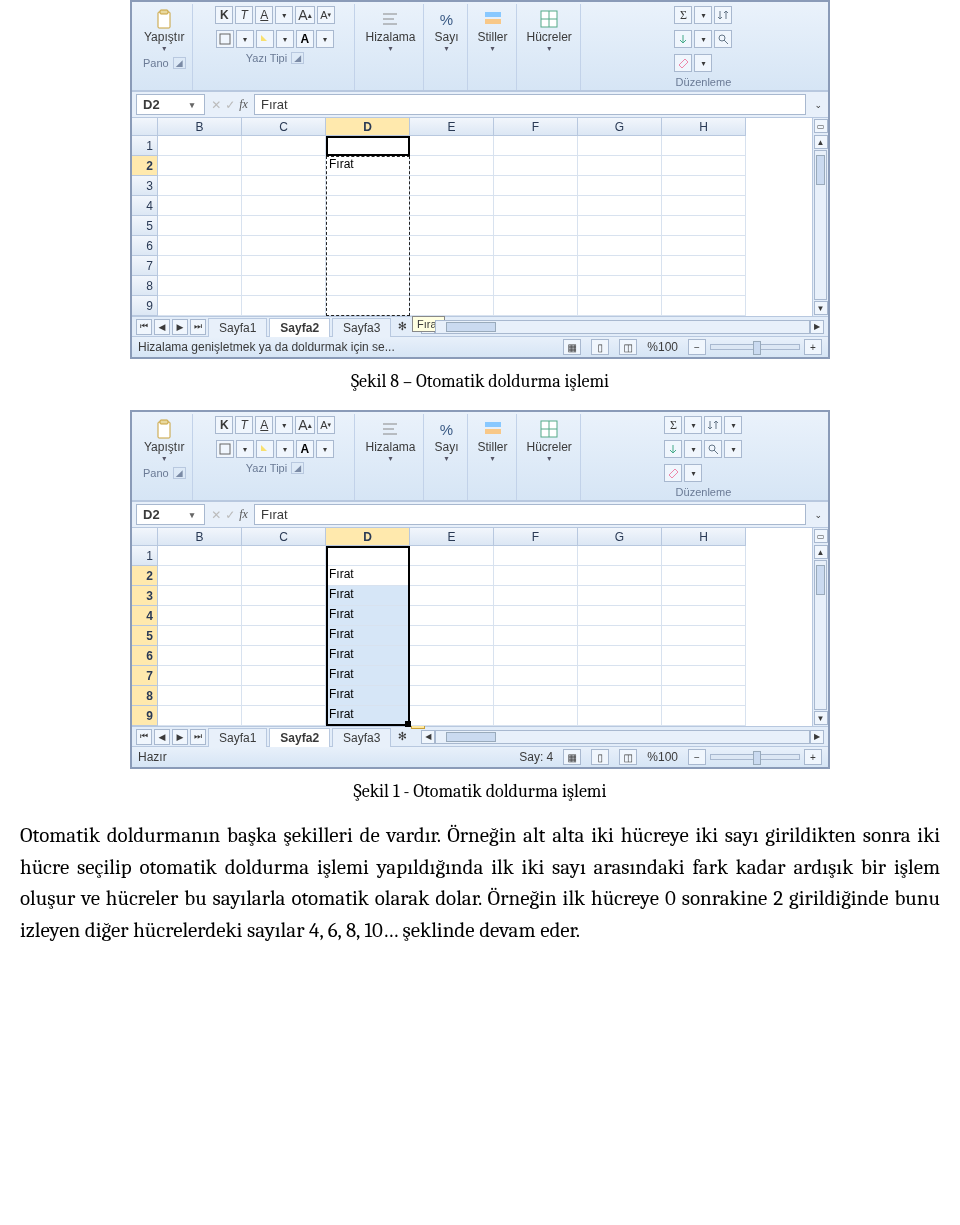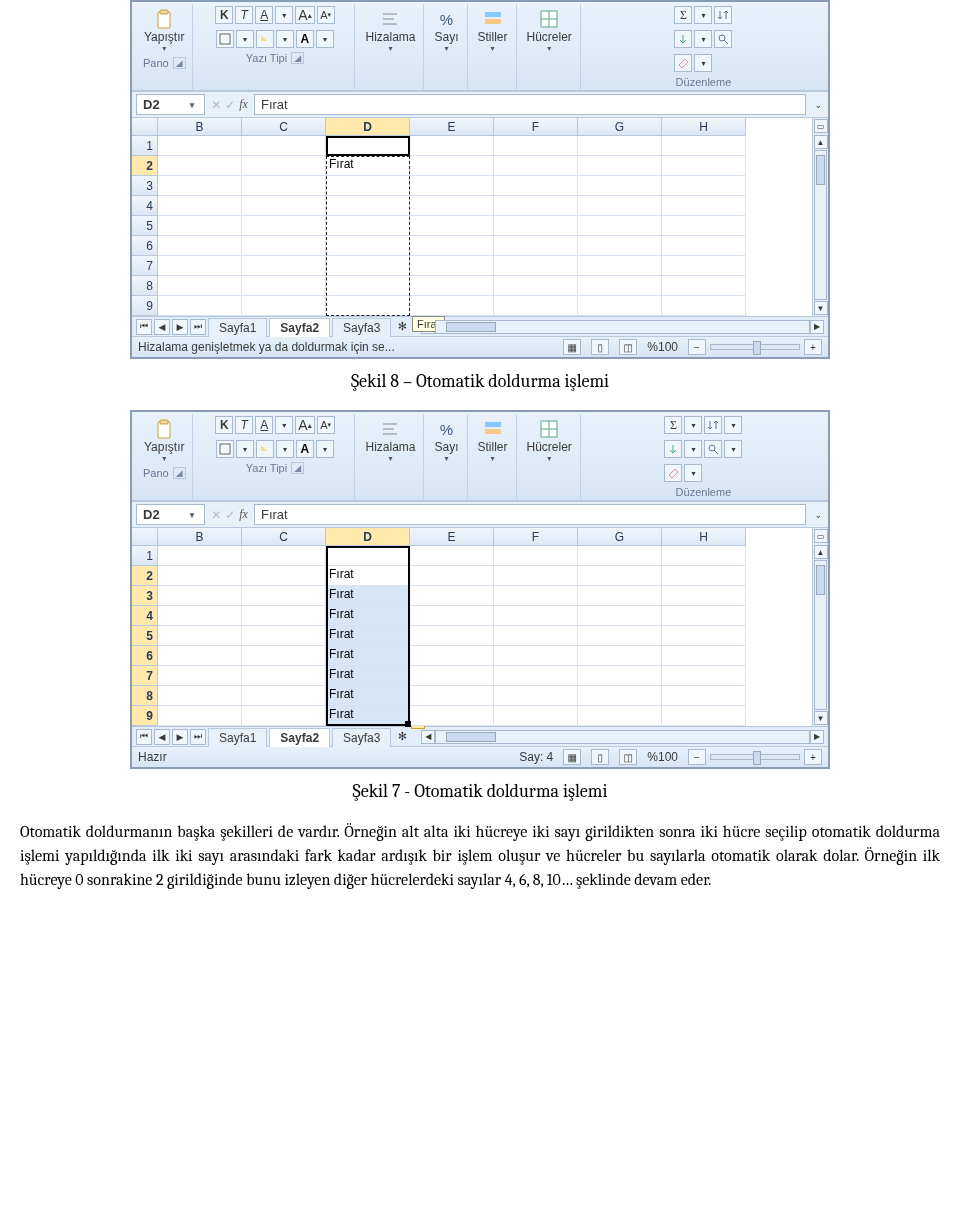--- a/index.html
+++ b/index.html
@@ -255,21 +255,21 @@
   .gridwrap { display: flex; }
   .caption {
     text-align: center;
     font-family: Cambria, Georgia, serif;
     font-weight: normal;
     font-size: 18px;
     margin: 12px 8px 18px;
   }
   .para {
     font-family: Cambria, Georgia, serif;
-    font-size: 16px;
+    font-size: 21px;
     line-height: 1.5;
     text-align: justify;
     padding: 0 20px;
     margin: 12px 0;
   }
   .tooltip {
     position: absolute;
     background: #ffffe1;
     border: 1px solid #888;
     padding: 1px 4px;
@@ -906,15 +906,15 @@
     <div class="zoomctl">
       <span class="viewbtn">−</span>
       <div class="zoomtrack">
           <div class="zoomthumb"></div>
         </div>
       <span class="viewbtn">+</span>
     </div>
   </div>
 </div>
 
-<div class="caption">Şekil 7 - Otomatik doldurma işlemi</div>
+<div class="caption">Şekil 1 - Otomatik doldurma işlemi</div>
 
 <p class="para">Otomatik doldurmanın başka şekilleri de vardır. Örneğin alt alta iki hücreye iki sayı girildikten sonra iki hücre seçilip otomatik doldurma işlemi yapıldığında ilk iki sayı arasındaki fark kadar ardışık bir işlem oluşur ve hücreler bu sayılarla otomatik olarak dolar. Örneğin ilk hücreye 0 sonrakine 2 girildiğinde bunu izleyen diğer hücrelerdeki sayılar 4, 6, 8, 10… şeklinde devam eder.</p>
 
 </body></html>

